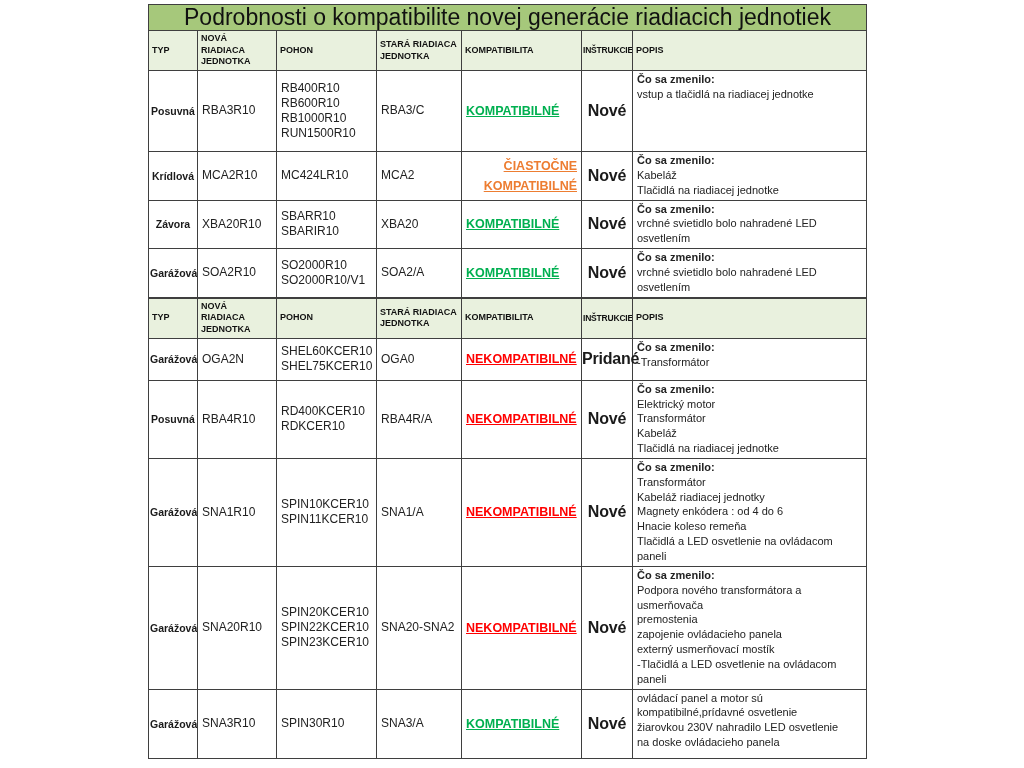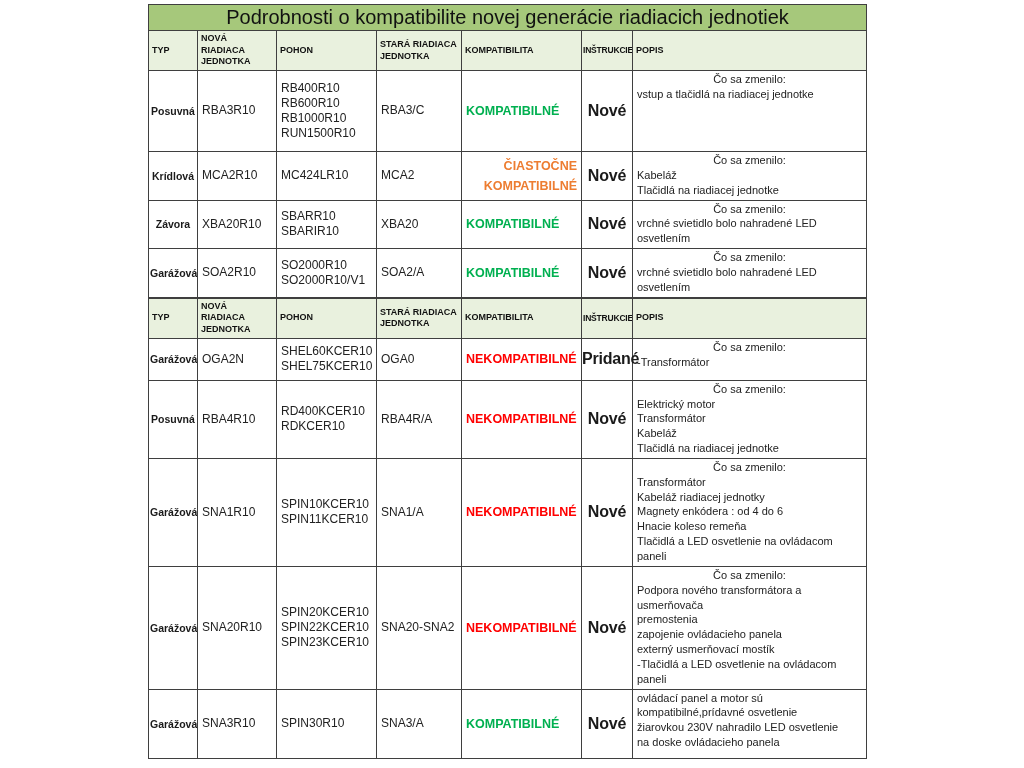--- a/index.html
+++ b/index.html
@@ -24,21 +24,21 @@
     width: 718px;
   }
   .tbl th, .tbl td {
     border: 1px solid var(--border, #3f3f3f);
     padding: 0;
     overflow: hidden;
   }
   th.title {
     background: var(--title-bg, #a6c87b);
     height: 25px;
-    font-size: 20px;
+    font-size: 23px;
     font-weight: 400;
     text-align: center;
     line-height: 25px;
     color: #111;
     letter-spacing: 0px;
     white-space: nowrap;
   }
   tr.hdr th {
     background: var(--header-bg, #e9f1de);
     font-size: 9px;
@@ -62,41 +62,42 @@
     padding: 1px 4px;
     white-space: pre-line;
     line-height: 1.27;
     color: #222;
   }
   td.komp {
     font-size: 12.5px;
     font-weight: bold;
     padding: 1px 4px;
     line-height: 1.6;
+    text-decoration: underline;
   }
   td.komp[data-status="compatible"]   { color: var(--compatible, #00b050); }
   td.komp[data-status="partial"]      { color: var(--partial, #ed7d31); text-align: right; }
   td.komp[data-status="incompatible"] { color: var(--incompatible, #ff0000); }
   td.instr {
     font-size: 16px;
     font-weight: bold;
     text-align: center;
     letter-spacing: -0.2px;
     overflow: visible;
     white-space: nowrap;
     margin-top: 14px;
   }
   td.popis {
     vertical-align: top;
     padding: 1px 4px 2px 4px;
     font-size: 11px;
     line-height: 1.35;
     color: #222;
   }
-  .popis-h { font-weight: normal; text-align: center; }
+  .popis-h { font-weight: bold; }
   .popis-h:empty { display: none; }
   .popis-t { white-space: pre-line; }
 </style>
 </head>
 <body>
 
 <div class="sheet">
 
   <table class="tbl">
     <colgroup>

